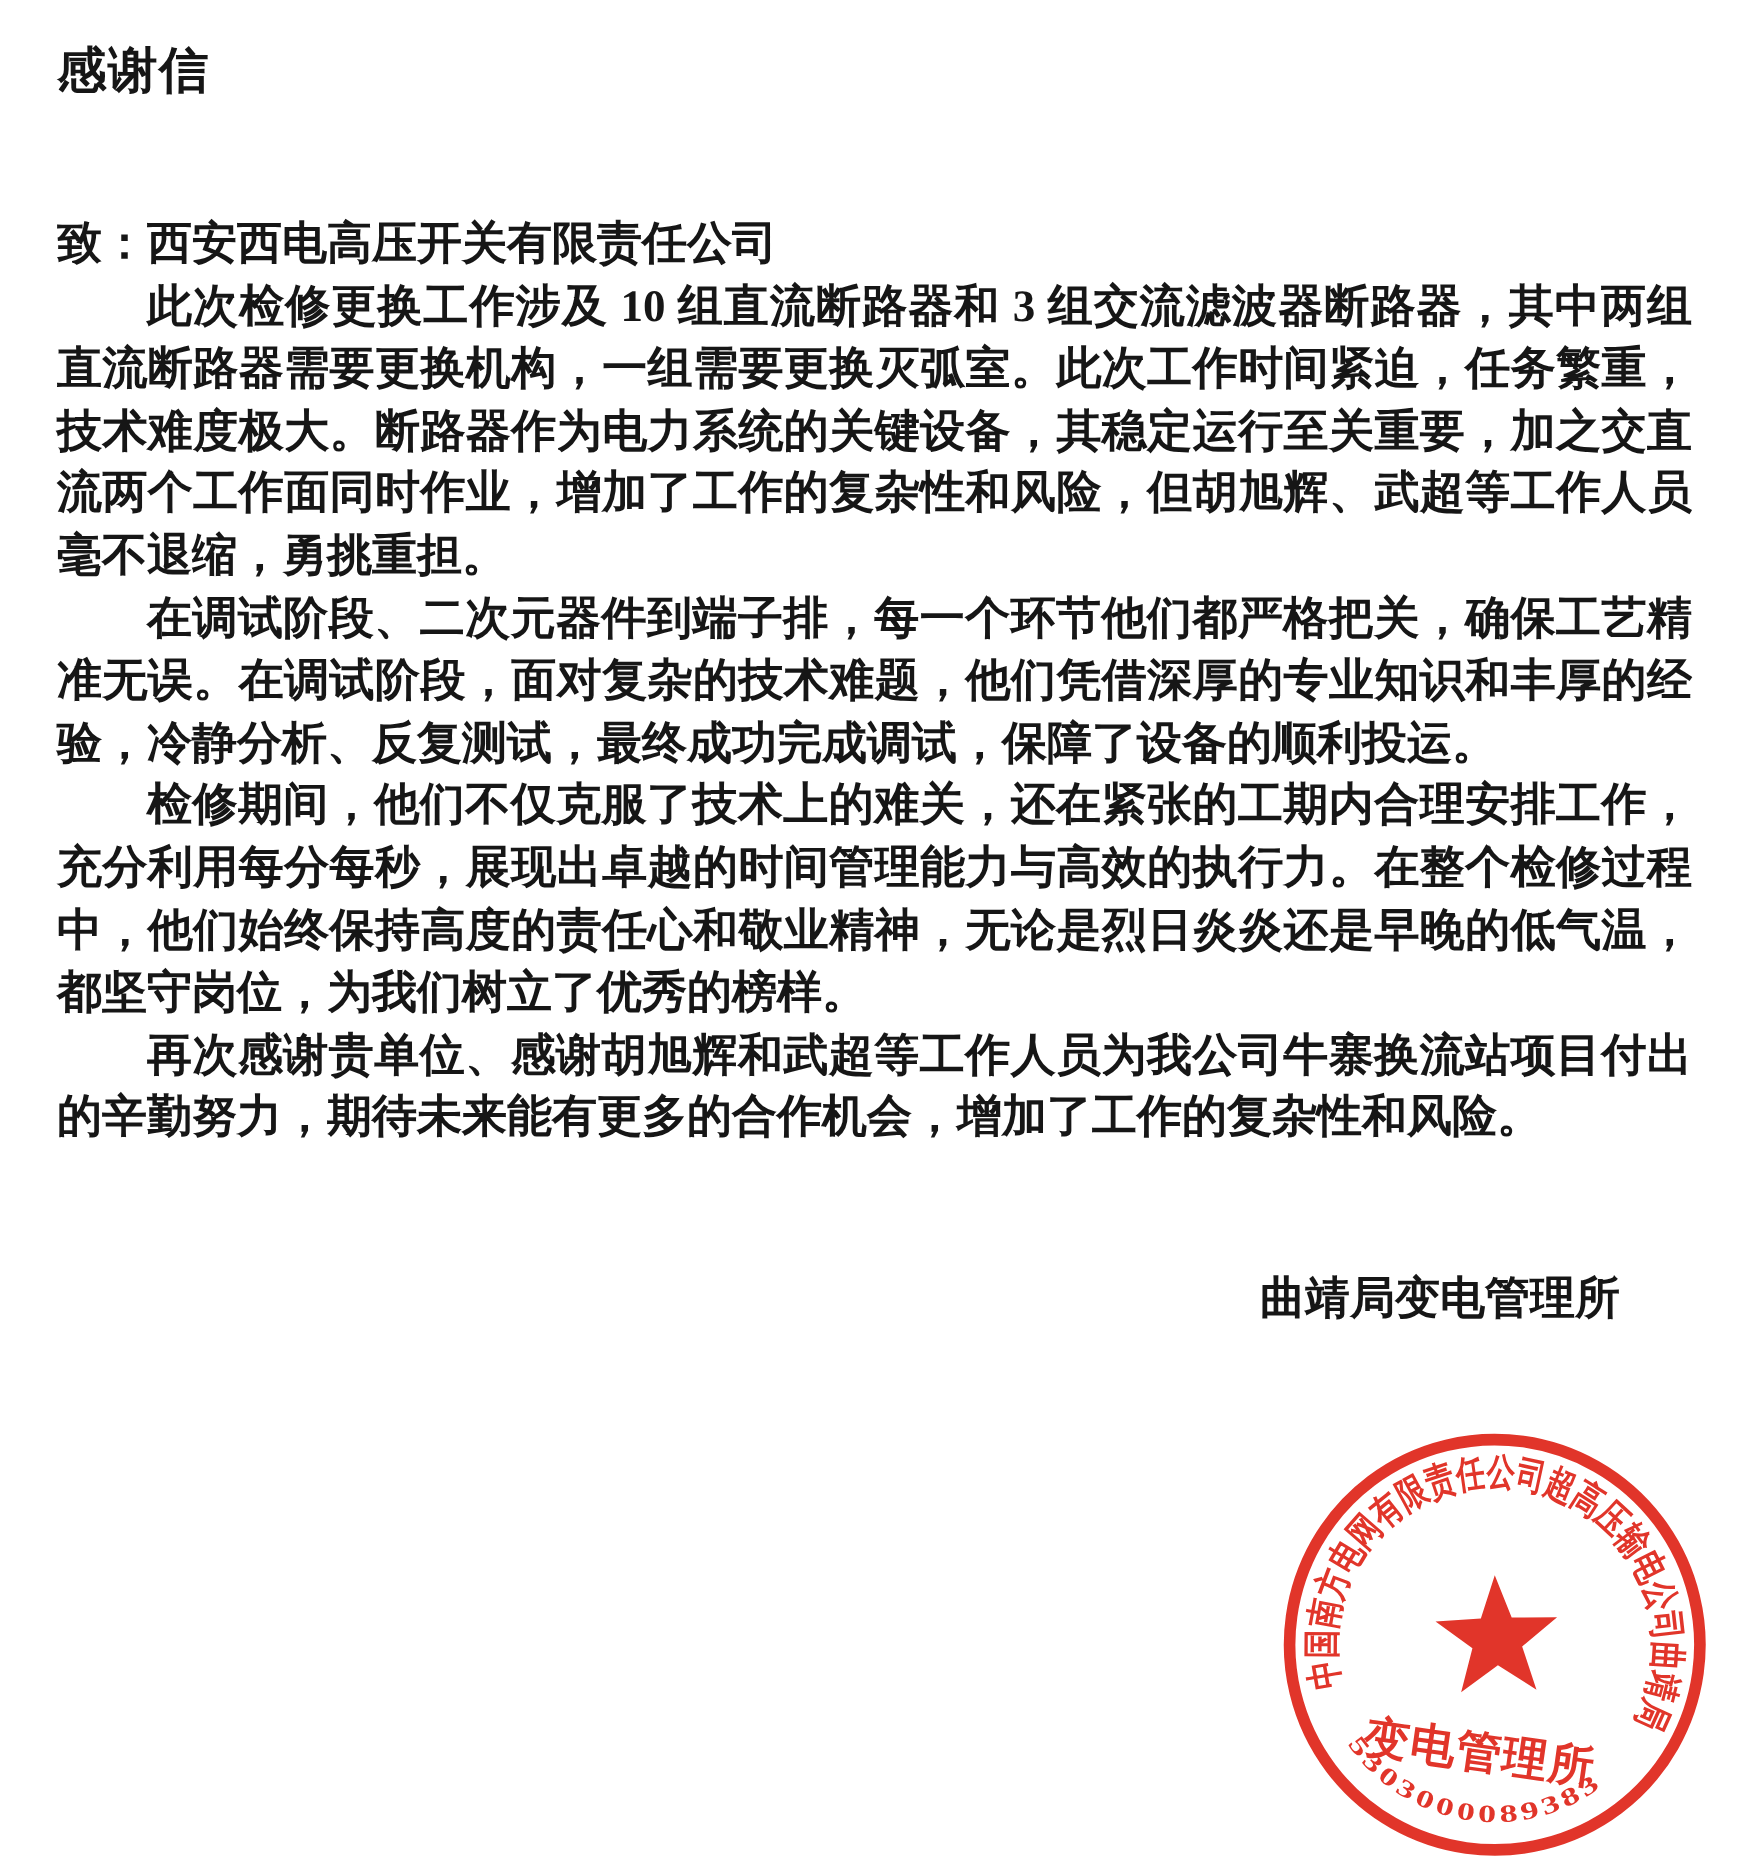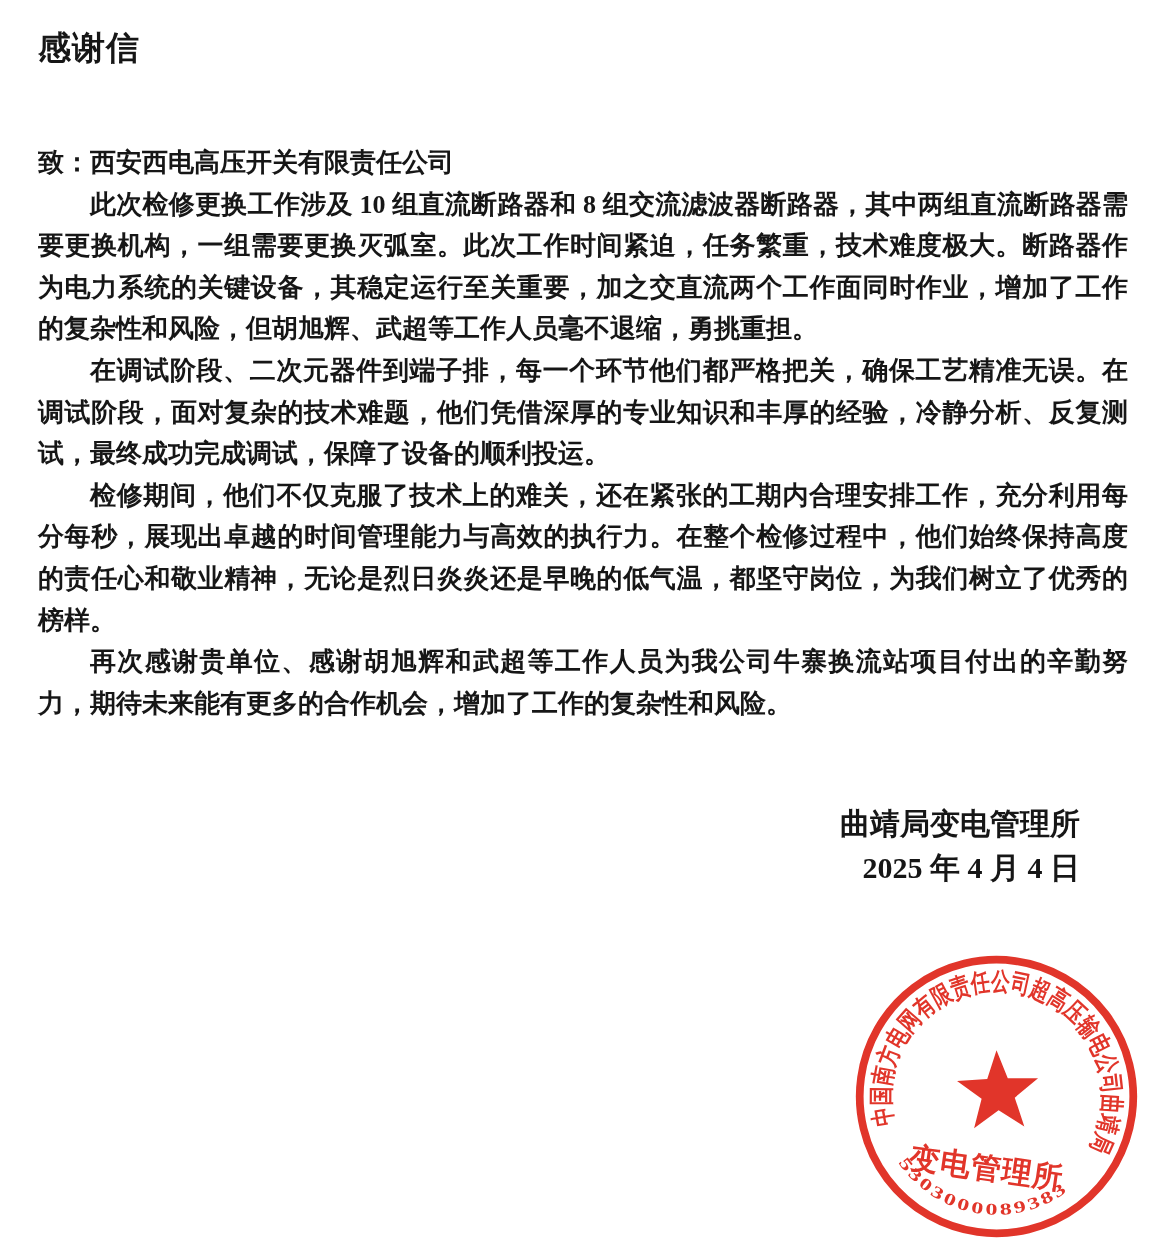--- a/index.html
+++ b/index.html
@@ -15,21 +15,21 @@
   }
   .title {
     margin: 30px 58px 0 38px;
     font-size: 33px;
     line-height: 36px;
     font-weight: 700;
     letter-spacing: 1px;
   }
   .body-block {
     margin: 76px 40px 0 38px;
-    font-size: 26px;
+    font-size: 30px;
     line-height: 41.6px;
     text-align: justify;
     font-weight: 600;
   }
   .body-block p { margin: 0; text-indent: 2em; }
   .body-block p.salutation { text-indent: 0; }
   .signature {
     margin: 78px 88px 0 0;
     text-align: right;
     font-size: 30px;
@@ -55,29 +55,28 @@
 </style>
 </head>
 <body>
 
 <div class="page">
 
   <h1 class="title">感谢信</h1>
 
   <div class="body-block">
     <p class="salutation">致：西安西电高压开关有限责任公司</p>
-    <p>此次检修更换工作涉及 10 组直流断路器和 8 组交流滤波器断路器，其中两组直流断路器需要更换机构，一组需要更换灭弧室。此次工作时间紧迫，任务繁重，技术难度极大。断路器作为电力系统的关键设备，其稳定运行至关重要，加之交直流两个工作面同时作业，增加了工作的复杂性和风险，但胡旭辉、武超等工作人员毫不退缩，勇挑重担。</p>
+    <p>此次检修更换工作涉及 10 组直流断路器和 3 组交流滤波器断路器，其中两组直流断路器需要更换机构，一组需要更换灭弧室。此次工作时间紧迫，任务繁重，技术难度极大。断路器作为电力系统的关键设备，其稳定运行至关重要，加之交直流两个工作面同时作业，增加了工作的复杂性和风险，但胡旭辉、武超等工作人员毫不退缩，勇挑重担。</p>
     <p>在调试阶段、二次元器件到端子排，每一个环节他们都严格把关，确保工艺精准无误。在调试阶段，面对复杂的技术难题，他们凭借深厚的专业知识和丰厚的经验，冷静分析、反复测试，最终成功完成调试，保障了设备的顺利投运。</p>
     <p>检修期间，他们不仅克服了技术上的难关，还在紧张的工期内合理安排工作，充分利用每分每秒，展现出卓越的时间管理能力与高效的执行力。在整个检修过程中，他们始终保持高度的责任心和敬业精神，无论是烈日炎炎还是早晚的低气温，都坚守岗位，为我们树立了优秀的榜样。</p>
     <p>再次感谢贵单位、感谢胡旭辉和武超等工作人员为我公司牛寨换流站项目付出的辛勤努力，期待未来能有更多的合作机会，增加了工作的复杂性和风险。</p>
   </div>
 
   <div class="signature">
     <div>曲靖局变电管理所</div>
-    <div>2025 年 4 月 4 日</div>
   </div>
 
   <svg class="stamp" viewBox="0 0 300 300" xmlns="http://www.w3.org/2000/svg" aria-hidden="true">
     <defs>
       <path id="arcTop" d="M 48.7 193 A 110 110 0 1 1 251.3 193" fill="none"></path>
       <path id="arcBottom" d="M 57.9 230 A 122 122 0 0 0 242.1 230" fill="none"></path>
     </defs>
 
     <circle class="ring" cx="150" cy="150" r="141"></circle>
 

